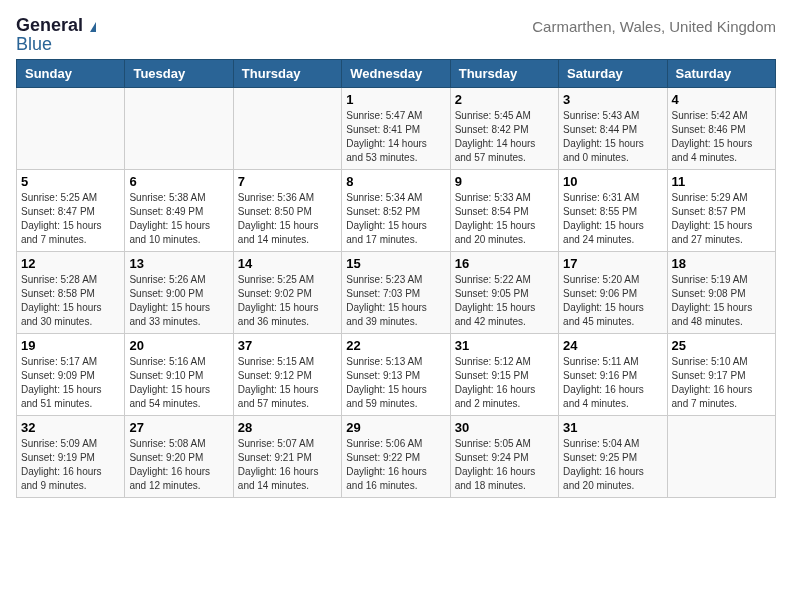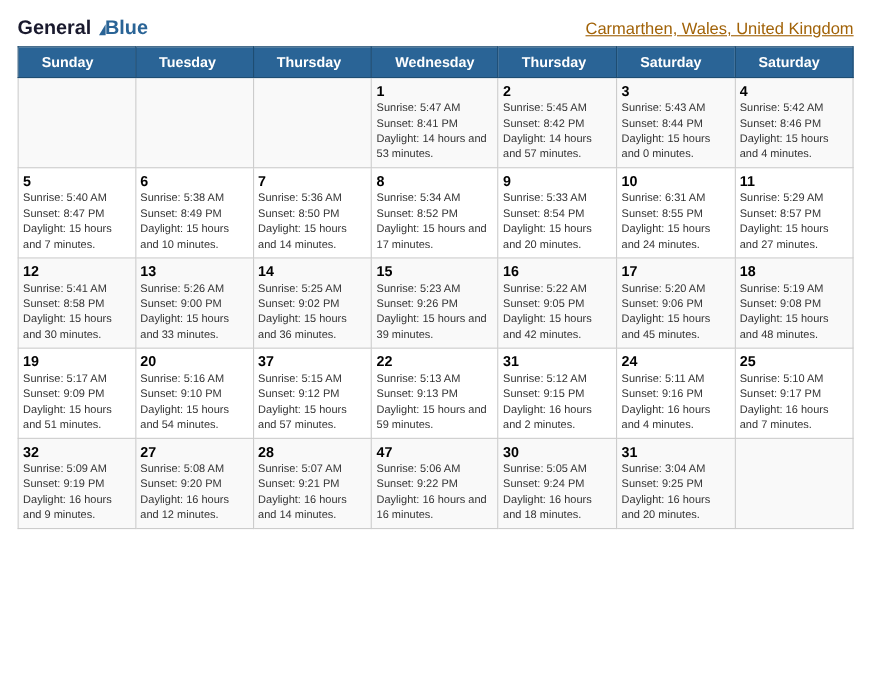--- a/index.html
+++ b/index.html
@@ -11,32 +11,32 @@
       padding: 16px;
     }
     .header {
       display: flex;
       justify-content: space-between;
       align-items: flex-start;
       margin-bottom: 6px;
     }
     .logo {
       display: flex;
-      flex-direction: row;
+      flex-direction: column;
       align-items: flex-start;
     }
     .logo-general {
       font-size: 18px;
       font-weight: bold;
       color: #1a1a2e;
       line-height: 1;
     }
     .logo-blue {
       font-size: 18px;
-      font-weight: bold;
+      font-weight: normal;
       color: #2a6496;
       line-height: 1;
     }
     .logo-icon {
       display: inline-block;
       width: 0;
       height: 0;
       border-left: 6px solid transparent;
       border-bottom: 10px solid #2a6496;
       margin-left: 2px;
@@ -46,33 +46,32 @@
       text-align: right;
     }
     .month-title {
       font-size: 36px;
       font-weight: bold;
       color: #1a1a2e;
       line-height: 1.1;
     }
     .location {
       font-size: 15px;
-      color: #a16207;
+      color: #737373;
       margin-top: 2px;
-      text-decoration: underline;
     }
     table {
       width: 100%;
       border-collapse: collapse;
       font-size: 11px;
     }
     thead tr th {
       background-color: #2a6496;
       color: #fff;
-      padding: 6px 21px;
+      padding: 6px 8px;
       text-align: left;
       font-size: 13px;
       font-weight: bold;
       border: 1px solid #1e4d72;
     }
     tbody tr td {
       border: 1px solid #ccc;
       padding: 4px 4px;
       vertical-align: top;
       width: calc(100% / 7);
@@ -149,21 +148,21 @@
         <td>
           <span class="day-num">4</span>
           <div class="day-info">Sunrise: 5:42 AM
 Sunset: 8:46 PM
 Daylight: 15 hours and 4 minutes.</div>
         </td>
       </tr>
       <tr>
         <td>
           <span class="day-num">5</span>
-          <div class="day-info">Sunrise: 5:40 AM
+          <div class="day-info">Sunrise: 5:25 AM
 Sunset: 8:47 PM
 Daylight: 15 hours and 7 minutes.</div>
         </td>
         <td>
           <span class="day-num">6</span>
           <div class="day-info">Sunrise: 5:38 AM
 Sunset: 8:49 PM
 Daylight: 15 hours and 10 minutes.</div>
         </td>
         <td>
@@ -193,40 +192,40 @@
         <td>
           <span class="day-num">11</span>
           <div class="day-info">Sunrise: 5:29 AM
 Sunset: 8:57 PM
 Daylight: 15 hours and 27 minutes.</div>
         </td>
       </tr>
       <tr>
         <td>
           <span class="day-num">12</span>
-          <div class="day-info">Sunrise: 5:41 AM
+          <div class="day-info">Sunrise: 5:28 AM
 Sunset: 8:58 PM
 Daylight: 15 hours and 30 minutes.</div>
         </td>
         <td>
           <span class="day-num">13</span>
           <div class="day-info">Sunrise: 5:26 AM
 Sunset: 9:00 PM
 Daylight: 15 hours and 33 minutes.</div>
         </td>
         <td>
           <span class="day-num">14</span>
           <div class="day-info">Sunrise: 5:25 AM
 Sunset: 9:02 PM
 Daylight: 15 hours and 36 minutes.</div>
         </td>
         <td>
           <span class="day-num">15</span>
           <div class="day-info">Sunrise: 5:23 AM
-Sunset: 9:26 PM
+Sunset: 7:03 PM
 Daylight: 15 hours and 39 minutes.</div>
         </td>
         <td>
           <span class="day-num">16</span>
           <div class="day-info">Sunrise: 5:22 AM
 Sunset: 9:05 PM
 Daylight: 15 hours and 42 minutes.</div>
         </td>
         <td>
           <span class="day-num">17</span>
@@ -298,33 +297,33 @@
 Sunset: 9:20 PM
 Daylight: 16 hours and 12 minutes.</div>
         </td>
         <td>
           <span class="day-num">28</span>
           <div class="day-info">Sunrise: 5:07 AM
 Sunset: 9:21 PM
 Daylight: 16 hours and 14 minutes.</div>
         </td>
         <td>
-          <span class="day-num">47</span>
+          <span class="day-num">29</span>
           <div class="day-info">Sunrise: 5:06 AM
 Sunset: 9:22 PM
 Daylight: 16 hours and 16 minutes.</div>
         </td>
         <td>
           <span class="day-num">30</span>
           <div class="day-info">Sunrise: 5:05 AM
 Sunset: 9:24 PM
 Daylight: 16 hours and 18 minutes.</div>
         </td>
         <td>
           <span class="day-num">31</span>
-          <div class="day-info">Sunrise: 3:04 AM
+          <div class="day-info">Sunrise: 5:04 AM
 Sunset: 9:25 PM
 Daylight: 16 hours and 20 minutes.</div>
         </td>
         <td class="empty"></td>
       </tr>
     </tbody>
 </table>
 
 </body></html>

